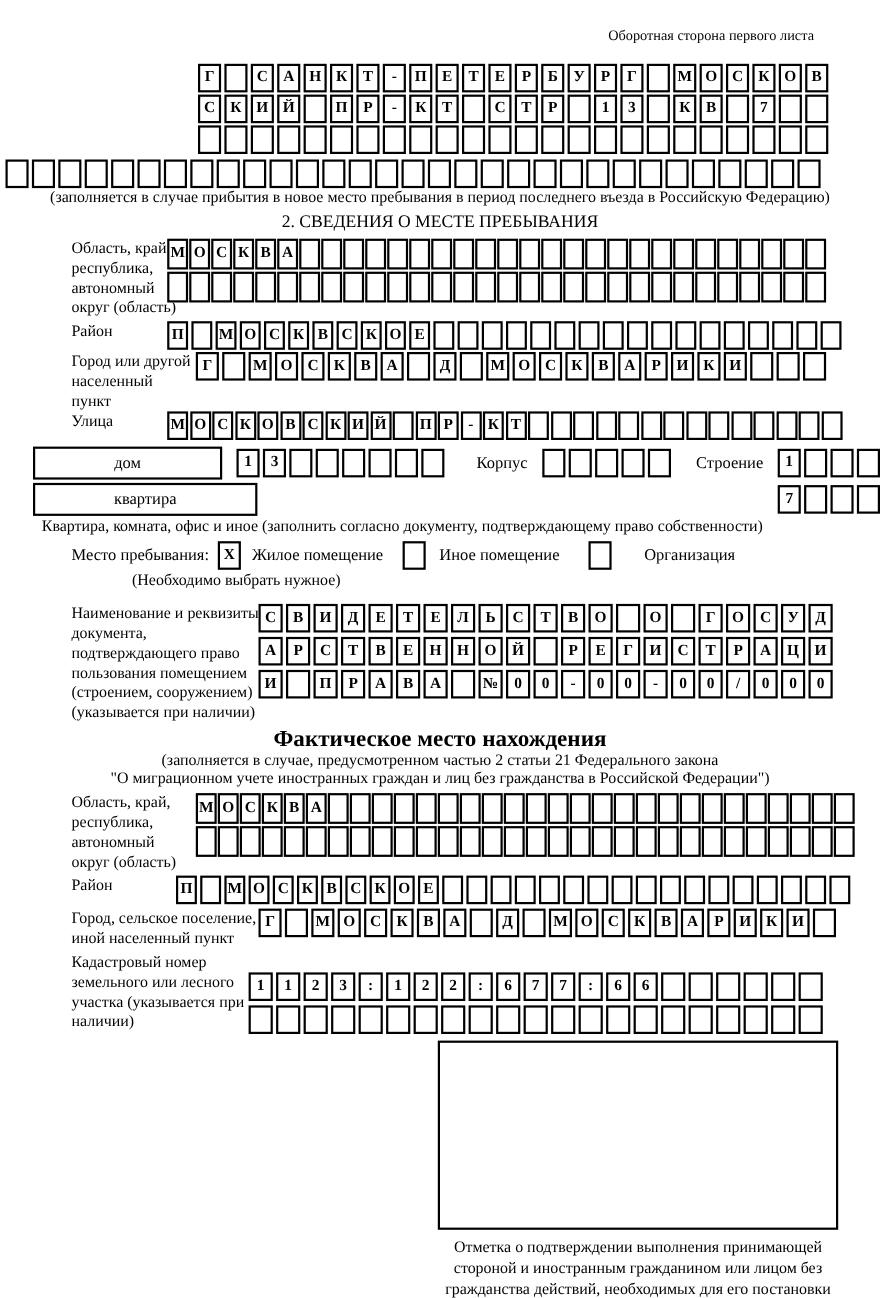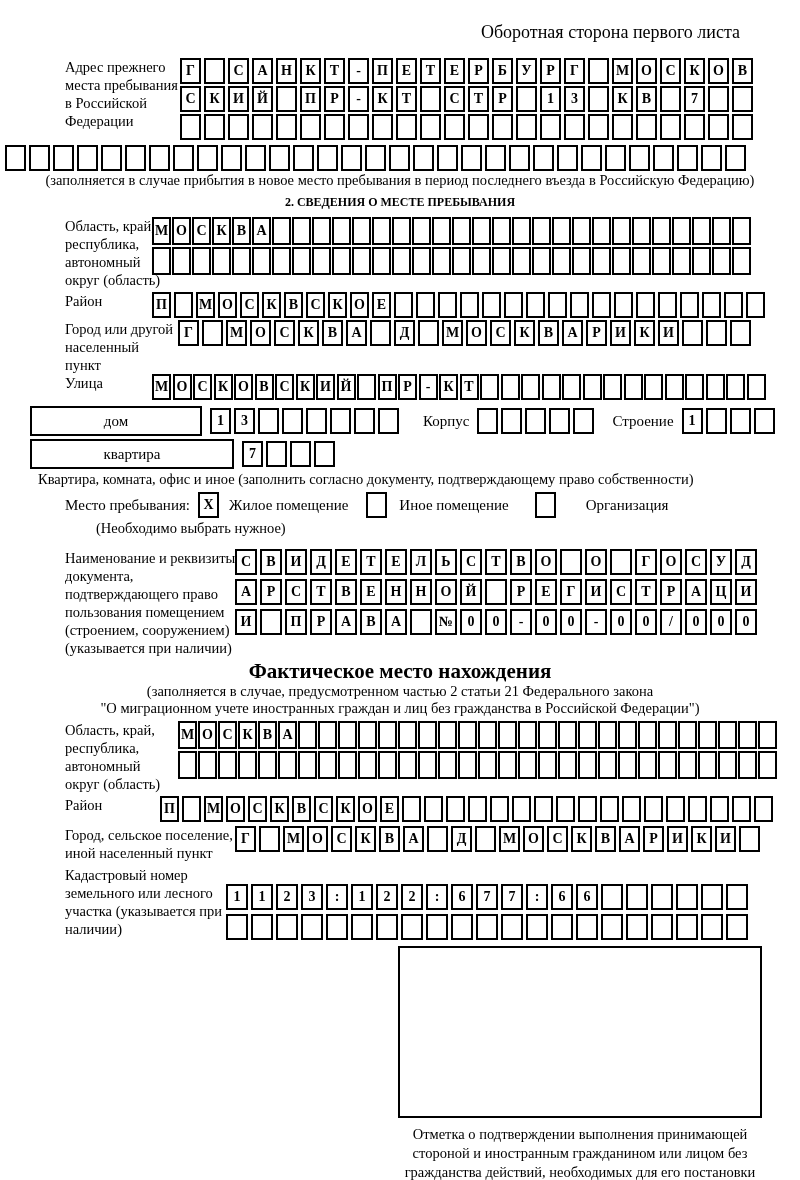--- a/index.html
+++ b/index.html
@@ -1,21 +1,21 @@
 <!DOCTYPE html>
 <html><head>
 <meta charset="utf-8">
 <style>
   html,body{margin:0;padding:0;background:#e8e8e8;}
   .page{
     width:800px;height:1180px;margin:0 auto;background:#ffffff;
     font-family:"Liberation Serif","DejaVu Serif",serif;color:#000;
     position:relative;overflow:hidden;box-sizing:border-box;
   }
-  .side-note{margin:24px 60px 0 0;text-align:right;font-size:18px;line-height:16px;}
+  .side-note{margin:24px 60px 0 0;text-align:right;font-size:13px;line-height:16px;}
 
   
   .field{position:relative;margin-left:65px;}
   .flabel{font-size:14.5px;line-height:18px;}
   .cells-col{position:absolute;top:0;display:flex;flex-direction:column;}
   .cells{display:flex;}
   .cell{
     flex:0 0 auto;display:flex;align-items:center;justify-content:center;
     width:17px;height:22px;border:2px solid #000;background:#fff;
     font-size:14px;font-weight:bold;line-height:1;
@@ -24,49 +24,48 @@
   .g3{gap:3px;}
   .g1{gap:1px;}
   .g15{gap:1.5px;}
   .s15 .cell{width:15px;}
   .s18 .cell{width:18px;}
   .tall .cell{height:24px;}
   .rowgap2{row-gap:2px;}
   .rowgap4{row-gap:4px;}
 
   .footnote{margin-top:2px;text-align:center;font-size:14.5px;line-height:16px;}
-  .h2{margin-top:4px;text-align:center;font-size:12px;font-weight:bold;line-height:20px;}
+  .h2{margin-top:4px;text-align:center;font-size:16px;font-weight:normal;line-height:20px;}
   .h3{margin-top:4px;text-align:center;font-size:21px;font-weight:bold;line-height:20px;}
   .subnote{text-align:center;font-size:14.5px;line-height:17px;margin-top:2px;}
 
-  .inline-row{display:flex;align-items:center;margin-left:30px;}
+  .inline-row{display:flex;align-items:center;margin-left:30px;justify-content:space-between;}
   .bigbox{
     border:2px solid #000;height:26px;display:flex;align-items:center;justify-content:center;
     font-size:15px;background:#fff;
   }
   .cap{margin:2px 0 0 38px;font-size:14.5px;line-height:17px;}
   .ilabel{font-size:15px;white-space:nowrap;}
 
   .stay-row{display:flex;align-items:center;margin:4px 16px 0 65px;}
-  .choose-note{margin:2px 0 0 96px;font-size:14.5px;line-height:17px;}
+  .choose-note{margin:2px 0 0 120px;font-size:14.5px;line-height:17px;}
 
   .stamp-wrap{margin:4px 0 0 398px;width:364px;}
   .stamp-box{width:360px;height:168px;border:2px solid #000;background:#fff;}
   .stamp-caption{width:440px;margin:7px 0 0 -38px;text-align:center;font-size:14.5px;}
   .stamp-caption div{line-height:19px;white-space:nowrap;}
 </style>
 </head>
 <body>
 
 <div class="page">
 
   <div class="side-note">Оборотная сторона первого листа</div>
 
   <div class="field" style="margin-top:18px;min-height:82px;">
-    <div class="flabel" style="width:120px;">Адрес прежнего места пребывания в Российской Федерации</div>
     <div class="cells-col rowgap2" style="left:115px;">
       <div class="cells g3">
           <span class="cell">Г</span>
           <span class="cell"></span>
           <span class="cell">С</span>
           <span class="cell">А</span>
           <span class="cell">Н</span>
           <span class="cell">К</span>
           <span class="cell">Т</span>
           <span class="cell">-</span>

